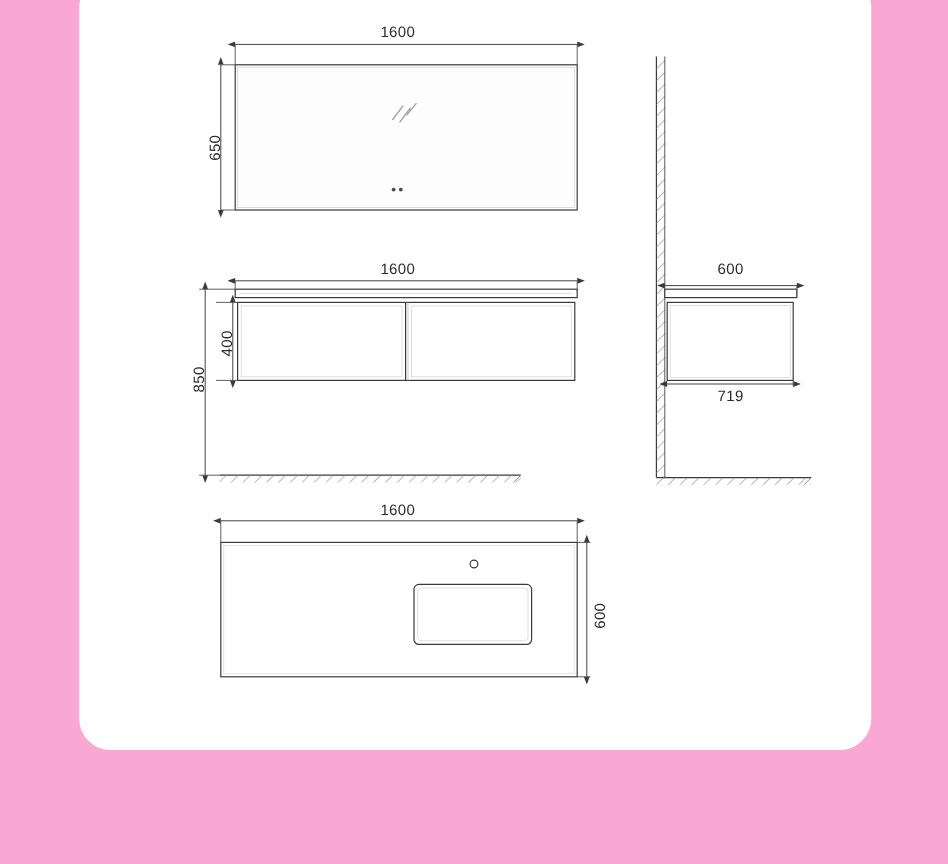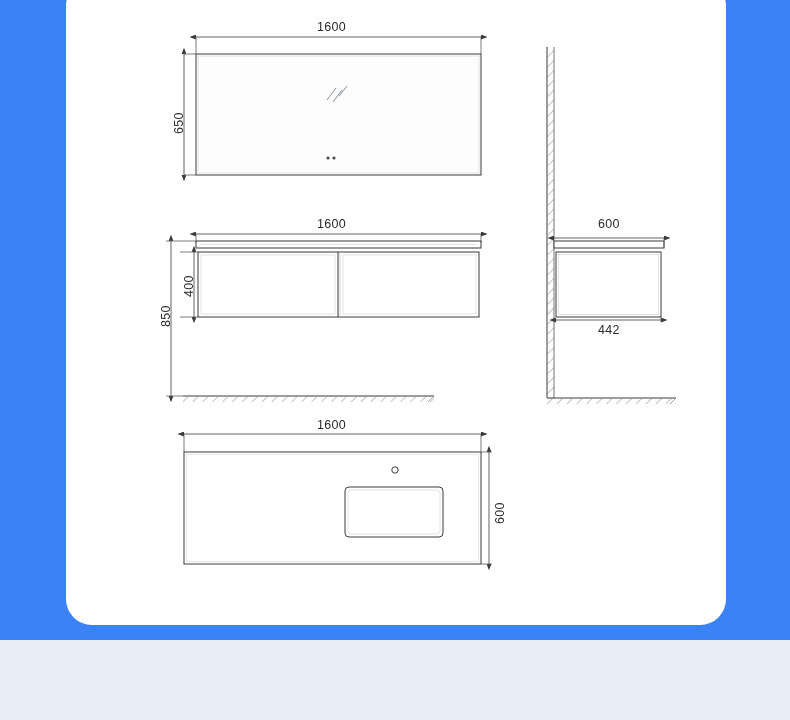--- a/index.html
+++ b/index.html
@@ -4,22 +4,22 @@
 <style>
   html, body {
     margin: 0;
     padding: 0;
     background: #e8eef7;
     font-family: "Liberation Sans", sans-serif;
   }
   #page {
     position: relative;
     width: 790px;
-    height: 640px;
-    background: #3b82f6;
+    height: 720px;
+    background: #f9a8d4;
     overflow: hidden;
   }
   #card {
     position: absolute;
     left: 66px;
     top: -20px;
     width: 660px;
     height: 645px;
     background: #ffffff;
     border-radius: 26px;
@@ -185,17 +185,17 @@
   </svg>
 
   <div class="dim-label" style="left:317px; top:20px;">1600</div>
   <div class="dim-label vert" style="left:172px; top:134px;">650</div>
 
   <div class="dim-label" style="left:317px; top:217px;">1600</div>
   <div class="dim-label vert" style="left:182px; top:297px;">400</div>
   <div class="dim-label vert" style="left:159px; top:327px;">850</div>
 
   <div class="dim-label" style="left:598px; top:217px;">600</div>
-  <div class="dim-label" style="left:598px; top:323px;">442</div>
+  <div class="dim-label" style="left:598px; top:323px;">719</div>
 
   <div class="dim-label" style="left:317px; top:418px;">1600</div>
   <div class="dim-label vert" style="left:493px; top:524px;">600</div>
 </div>
 
 </body></html>

